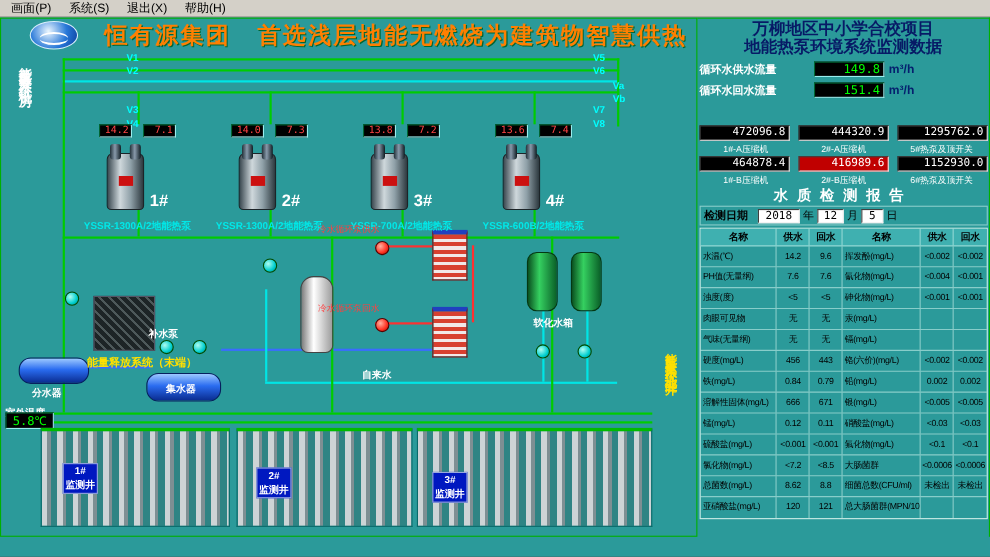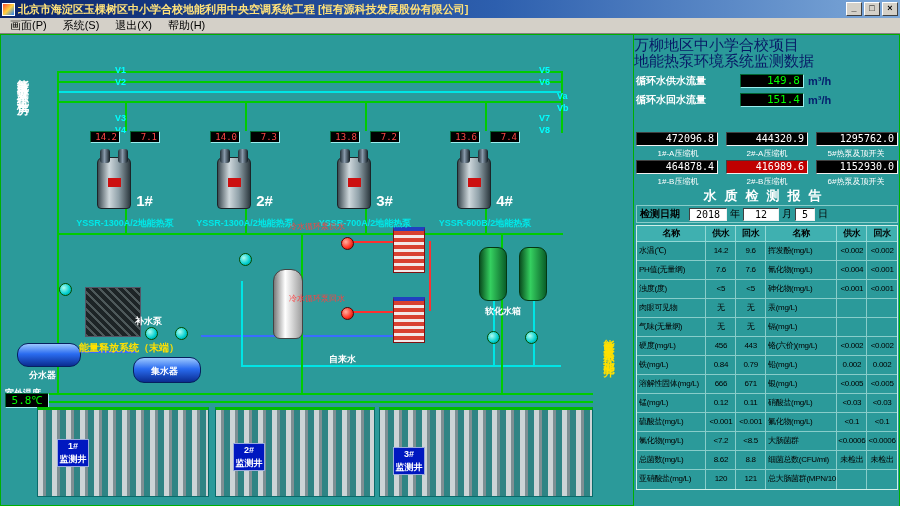--- a/index.html
+++ b/index.html
@@ -73,70 +73,66 @@
 
   
   .wellfield{position:absolute;top:372px;height:90px;background:repeating-linear-gradient(90deg,#cdd4d6 0 5px,#7e8f93 5px 8px,#2f8484 8px 14px);border:1px solid #0a6a6a;border-top:3px solid #00bb00;z-index:1}
   .well-label{position:absolute;width:32px;height:28px;background:#0018c0;border:1px solid #9ad;color:#fff;font-size:9px;font-weight:bold;text-align:center;line-height:13px;z-index:5}
   .depths{position:absolute;left:2px;top:408px;display:flex;flex-direction:column;gap:2px;z-index:6}
   .depth-row{display:flex;gap:2px;align-items:center}
   .depth-label{color:#fff;font-size:8px;width:22px;font-weight:bold}
   .depth-chip{width:34px;height:11px;background:#000;color:#ff5050;font-size:8px;font-family:"DejaVu Sans Mono",monospace;text-align:center;line-height:10px;border:1px solid #055}
 
   
-  .panel-title{position:absolute;top:2px;left:0;width:100%;text-align:left;color:#071a66;font-weight:normal;font-size:15px;line-height:16px}
+  .panel-title{position:absolute;top:2px;left:0;width:100%;text-align:center;color:#071a66;font-weight:bold;font-size:15px;line-height:16px}
   .metric-row{position:absolute;left:2px;display:flex;align-items:center;gap:4px;height:16px}
   .m-label{width:100px;color:#fff;font-size:10px;font-weight:bold;white-space:nowrap}
   .m-led{width:64px;height:14px;font-size:11px;line-height:12px;text-align:right;padding-right:3px}
   .m-unit{color:#05206e;font-size:11px;font-weight:bold}
   .counter{position:absolute;width:82px;height:14px;background:#000;color:#fff;font-family:"DejaVu Sans Mono",monospace;font-size:10px;line-height:12px;text-align:right;padding-right:3px;border:1px solid;border-color:#404040 #f0f0f0 #f0f0f0 #404040}
   .counter.alert{background:#c00000}
   .c-label{position:absolute;width:88px;color:#fff;font-size:8px;text-align:center;white-space:nowrap}
   .report-title{position:absolute;top:152px;left:0;width:100%;text-align:center;color:#fff;font-weight:bold;font-size:13px;letter-spacing:8px}
   .date-row{position:absolute;top:170px;left:2px;width:262px;height:18px;display:flex;align-items:center;gap:3px;border:1px solid rgba(230,255,250,.5);padding:0 3px}
   .date-label{color:#000;font-size:10px;font-weight:bold;margin-right:6px}
   .date-box{background:#fff;color:#000;font-family:"DejaVu Sans Mono",monospace;font-size:10px;text-align:center;border:1px solid;border-color:#404040 #f0f0f0 #f0f0f0 #404040;height:13px;line-height:11px}
-  .db-y{width:38px}.db-m{width:36px}.db-d{width:20px}
+  .db-y{width:38px}.db-m{width:24px}.db-d{width:20px}
   .date-unit{color:#000;font-size:10px}
 
   .rpt{position:absolute;left:2px;top:190px;width:262px;border:1px solid #cfeee8}
   .rpt-row{display:flex;height:19px;border-bottom:1px solid rgba(230,255,250,.5)}
   .rpt-row:last-child{border-bottom:none}
   .rpt-head{height:16px;background:#3fb0b0;font-weight:bold}
   .cell{border-right:1px solid rgba(230,255,250,.5);font-size:8px;color:#000;line-height:18px;white-space:nowrap;overflow:hidden;padding-left:2px;letter-spacing:-0.3px}
   .rpt-head .cell{font-size:9px;line-height:15px;text-align:center;padding-left:0}
   .c-name{width:70px}.c-name2{width:72px}.c-val{width:30px;text-align:center;padding-left:0}
   .cell:last-child{border-right:none}
 </style>
 </head>
 <body>
 
 <div class="app">
 
-  <div class="titlebar">
-    <span class="title-icon"></span>
-    <span class="title-text">北京市海淀区玉棵树区中小学合校地能利用中央空调系统工程 [恒有源科技发展股份有限公司]</span>
-    <span class="win-btns">
-      <span class="win-btn">_</span>
-      <span class="win-btn">□</span>
-      <span class="win-btn">×</span>
-    </span>
-  </div>
 
   <div class="menubar">
     <span class="menu-item">画面(P)</span>
     <span class="menu-item">系统(S)</span>
     <span class="menu-item">退出(X)</span>
     <span class="menu-item">帮助(H)</span>
   </div>
 
   <div class="main">
 
     <div class="diagram">
 
+      <div class="banner">
+        <span class="logo"></span>
+        <span class="banner-company">恒有源集团</span>
+        <span class="banner-slogan">首选浅层地能无燃烧为建筑物智慧供热</span>
+      </div>
 
       <div>
         <i class="ph abs" style="left:56px;top:36px;width:506px"></i>
         <i class="ph abs" style="left:56px;top:46px;width:506px"></i>
         <i class="ph cy abs" style="left:56px;top:56px;width:506px"></i>
         <i class="ph abs" style="left:56px;top:66px;width:506px"></i>
         <i class="ph abs" style="left:56px;top:198px;width:506px"></i>
         <i class="ph abs" style="left:36px;top:358px;width:556px"></i>
         <i class="ph abs" style="left:36px;top:366px;width:556px"></i>
         <i class="ph cy abs" style="left:240px;top:330px;width:320px"></i>

